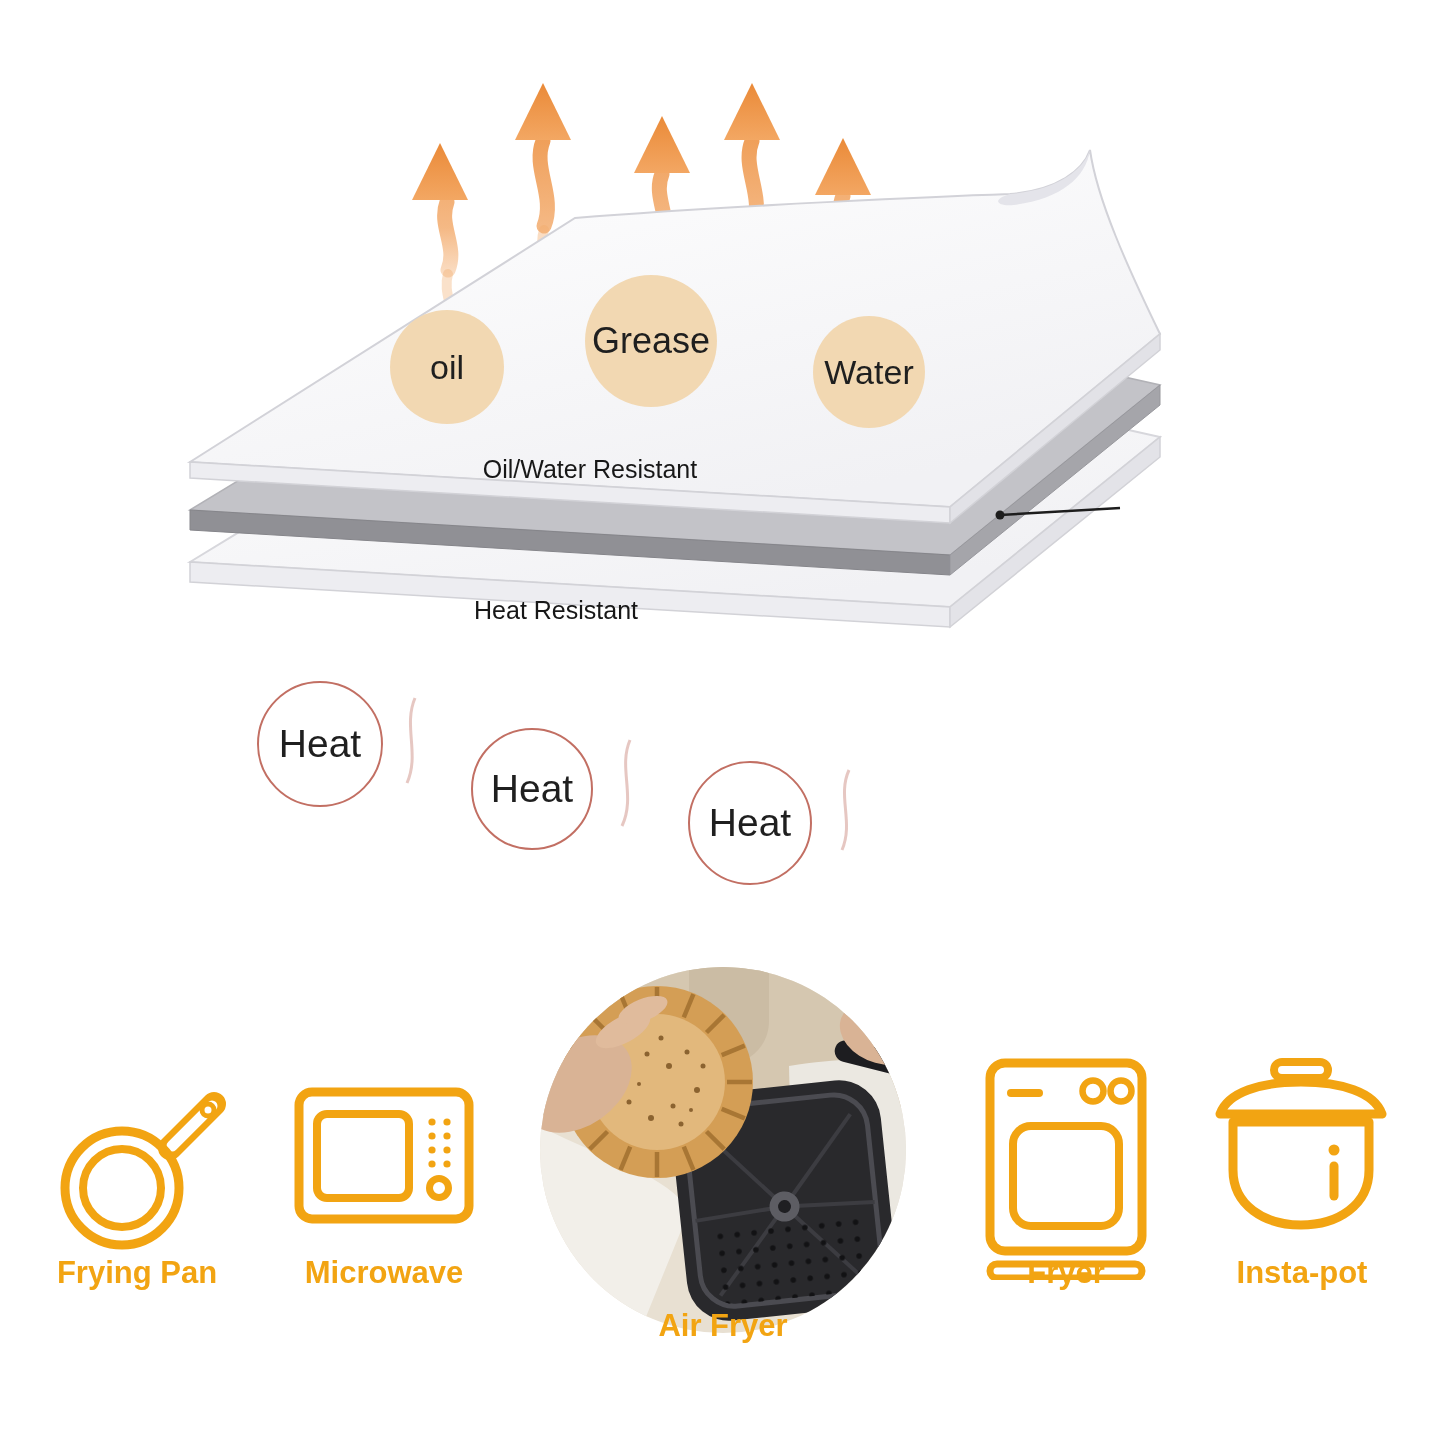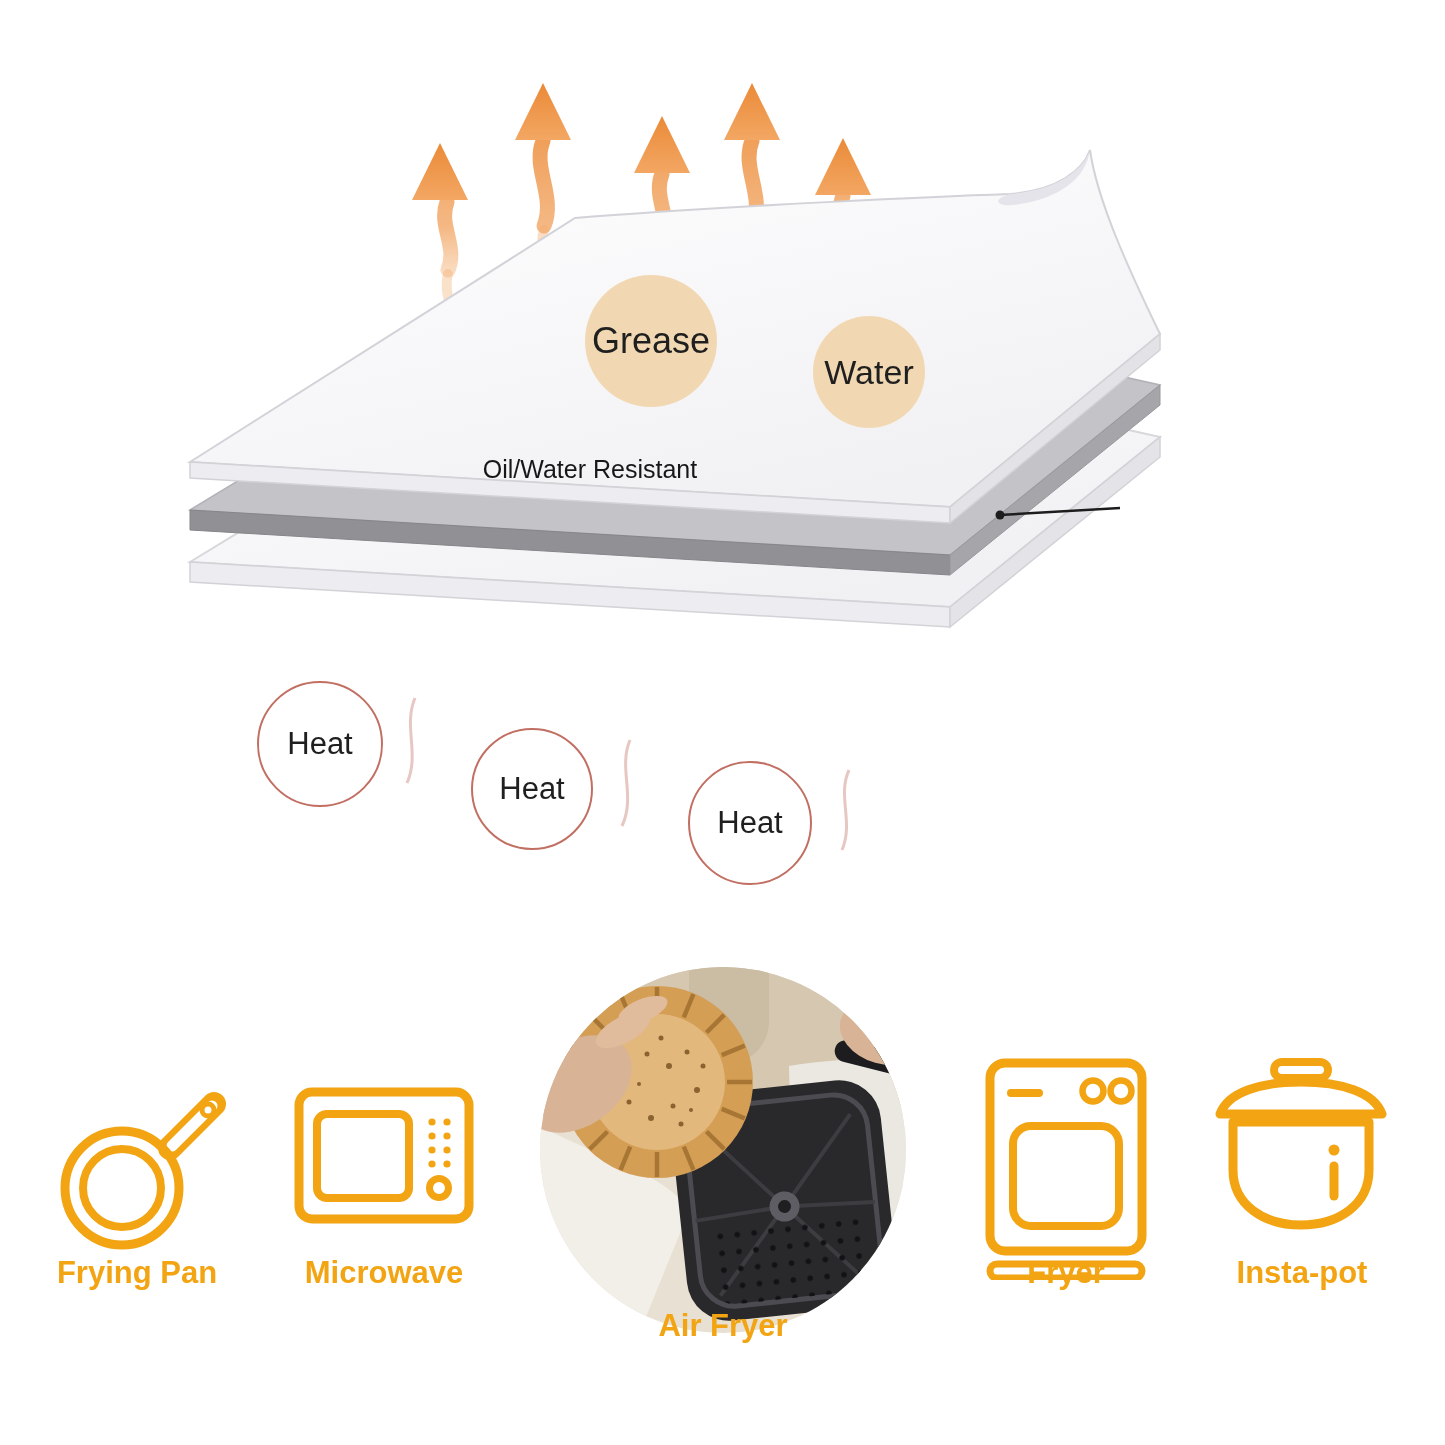--- a/index.html
+++ b/index.html
@@ -2,21 +2,21 @@
 <html><head>
 <meta charset="utf-8">
 <style>
   html,body{margin:0;padding:0;background:#fff;overflow:hidden;}
   body{width:1445px;height:1445px;position:relative;font-family:"Liberation Sans",sans-serif;}
   #stage{position:absolute;left:0;top:0;width:1445px;height:1445px;background:#ffffff;}
   .abs{position:absolute;}
   .drop{position:absolute;border-radius:50%;background:#F2D8B2;display:flex;align-items:center;justify-content:center;
         color:#1f1f1f;font-size:34px;}
   .heat-circle{position:absolute;border-radius:50%;background:#ffffff;border:2px solid #C26F63;
-        display:flex;align-items:center;justify-content:center;color:#1f1f1f;font-size:31px;}
+        display:flex;align-items:center;justify-content:center;color:#1f1f1f;font-size:39px;}
   .layer-label{position:absolute;color:#171717;font-size:25px;text-align:center;}
   .callout{position:absolute;color:#171717;font-size:34px;line-height:40px;text-align:left;}
   .app-label{position:absolute;color:#F2A412;font-weight:bold;font-size:31px;text-align:center;}
   svg{display:block;}
 </style>
 </head>
 <body>
 
 <div id="stage">
 
@@ -82,24 +82,26 @@
       <line x1="1000" y1="515" x2="1120" y2="508" stroke="#1d1d1d" stroke-width="2.5"></line>
     </g>
 
     <g fill="none" stroke="#DBAFA8" stroke-width="3" opacity="0.7">
       <path d="M415,698 C403,726 420,754 407,783"></path>
       <path d="M630,740 C618,768 636,796 622,826"></path>
       <path d="M849,770 C837,796 854,822 842,850"></path>
     </g>
   </svg>
 
+  <div class="drop" style="left:390px;top:310px;width:114px;height:114px;">oil</div>
   <div class="drop" style="left:813px;top:316px;width:112px;height:112px;">Water</div>
   <div class="drop" style="left:585px;top:275px;width:132px;height:132px;font-size:36px;">Grease</div>
 
   <div class="layer-label" style="left:330px;top:455px;width:520px;">Oil/Water Resistant</div>
+  <div class="layer-label" style="left:330px;top:596px;width:452px;">Heat Resistant</div>
 
 
   <div class="heat-circle" style="left:257px;top:681px;width:122px;height:122px;">Heat</div>
   <div class="heat-circle" style="left:471px;top:728px;width:118px;height:118px;">Heat</div>
   <div class="heat-circle" style="left:688px;top:761px;width:120px;height:120px;">Heat</div>
 
   <svg class="abs" style="left:42px;top:1070px;" width="190" height="180" viewBox="0 0 190 180">
     <g fill="none" stroke="#F2A412">
       <line x1="128" y1="78" x2="172" y2="34" stroke-width="24" stroke-linecap="round"></line>
       <line x1="130" y1="76" x2="170" y2="36" stroke="#ffffff" stroke-width="11" stroke-linecap="round"></line>

